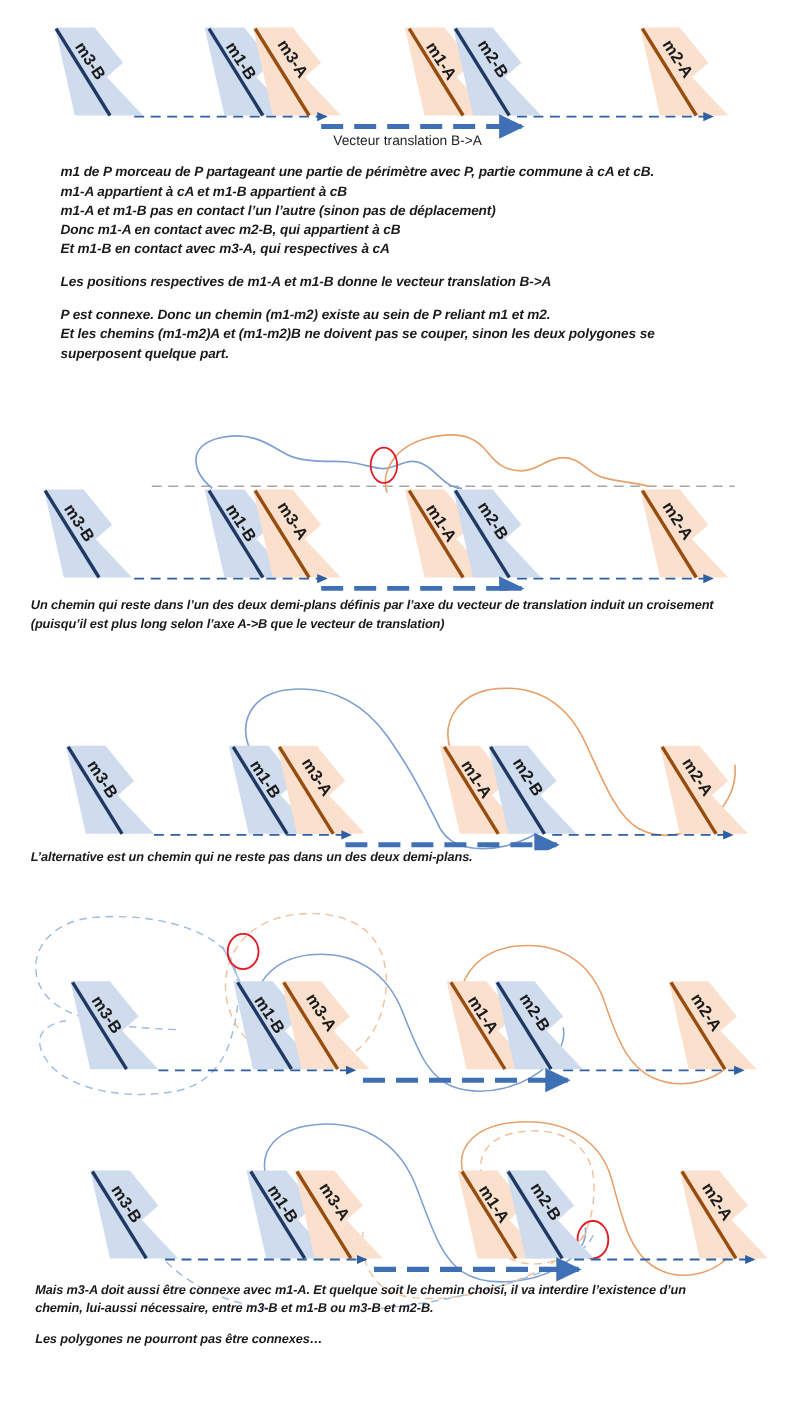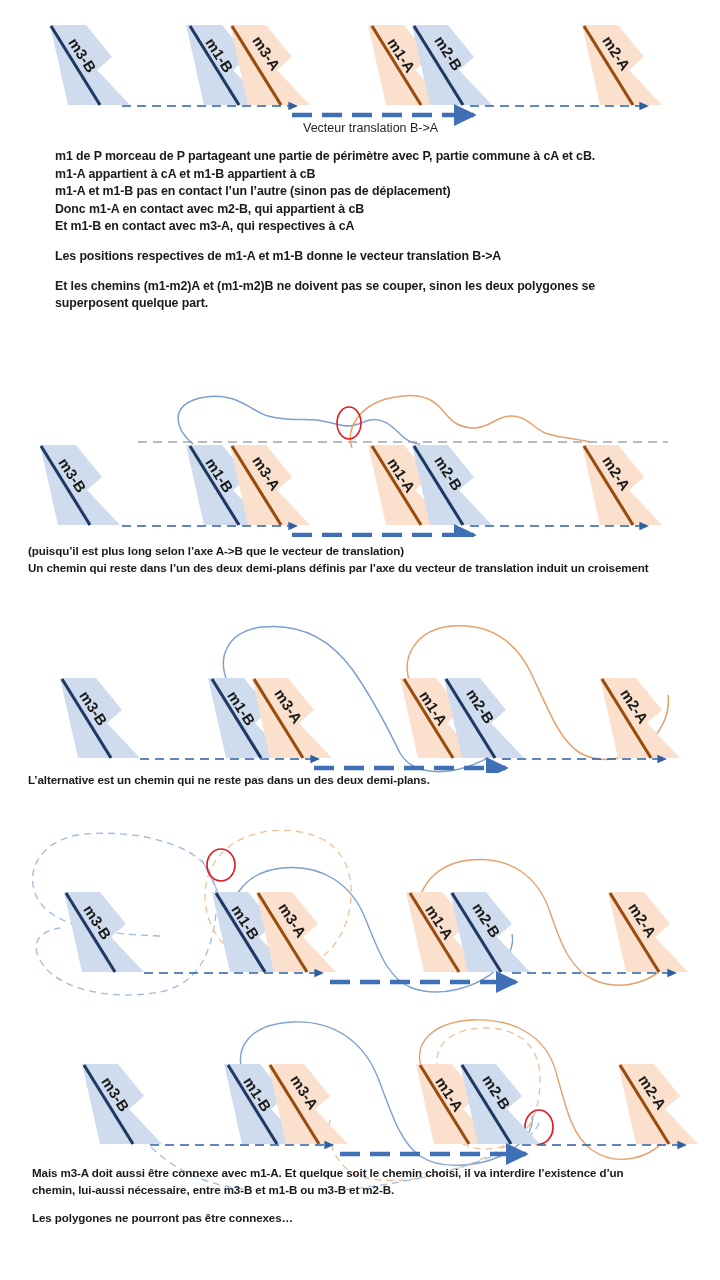--- a/index.html
+++ b/index.html
@@ -5,21 +5,21 @@
   html,body{margin:0;padding:0;background:#ffffff;}
   body{
     width:720px;height:1280px;position:relative;overflow:hidden;
     font-family:"Liberation Sans","DejaVu Sans",sans-serif;
   }
   .page{position:relative;width:720px;height:1280px;}
   .panel{position:absolute;left:0;width:720px;}
   .panel svg{display:block;}
   .textblock{position:absolute;color:#1a1a1a;}
   .tline{
-    font-weight:600;font-size:12.4px;line-height:17.6px;
+    font-style:italic;font-weight:600;font-size:12.4px;line-height:17.6px;
     white-space:nowrap;letter-spacing:-0.1px;
   }
   .tline.small{font-size:11.6px;line-height:16.5px;}
   .tspacer{height:12px;}
   .vlabel{
     font-style:normal;font-weight:400;font-size:12.5px;color:#1f1f1f;
     white-space:nowrap;
     text-align:center;
   }
 </style>
@@ -85,20 +85,21 @@
 
   <div class="textblock" style="left:55px;top:148px;">
     <div class="tline">m1 de P morceau de P partageant une partie de périmètre avec P, partie commune à cA et cB.</div>
     <div class="tline">m1-A appartient à cA et m1-B appartient à cB</div>
     <div class="tline">m1-A et m1-B pas en contact l’un l’autre (sinon pas de déplacement)</div>
     <div class="tline">Donc m1-A en contact avec m2-B, qui appartient à cB</div>
     <div class="tline">Et m1-B en contact avec m3-A, qui respectives à cA</div>
     <div class="tspacer"></div>
     <div class="tline">Les positions respectives de m1-A et m1-B donne le vecteur translation  B-&gt;A</div>
     <div class="tspacer"></div>
+    <div class="tline">P est connexe. Donc un chemin (m1-m2) existe au sein de P reliant m1 et m2.</div>
     <div class="tline">Et les chemins (m1-m2)A et (m1-m2)B ne doivent pas se couper, sinon les deux polygones se</div>
     <div class="tline">superposent quelque part.</div>
   </div>
 
   <div class="panel" style="top:382px;height:155px;">
     <svg width="720" height="155" viewBox="0 0 720 155">
 
       <line x1="138" y1="60" x2="668" y2="60" stroke="#a6a6a6" stroke-width="1.5" stroke-dasharray="9 6"></line>
 
       <path d="M193,62 C176,48 168,24 200,16 C236,8 252,30 268,34 C290,40 300,36 316,38
@@ -145,22 +146,22 @@
         <text x="612" y="94" fill="#1a1a1a" font-size="15" font-family="'Liberation Sans',sans-serif" font-weight="600" transform="rotate(57 612 94)" text-anchor="middle">m2-A</text>
       </g>
 
       <line x1="122" y1="144" x2="297" y2="144" stroke="#2e5fa3" stroke-width="1.6" stroke-dasharray="9 6" marker-end="url(#ah)"></line>
       <line x1="470" y1="144" x2="648" y2="144" stroke="#2e5fa3" stroke-width="1.6" stroke-dasharray="9 6" marker-end="url(#ah)"></line>
       <line x1="292" y1="153" x2="474" y2="153" stroke="#3f6fb5" stroke-width="4.6" stroke-dasharray="20 10" marker-end="url(#aht)"></line>
     </svg>
   </div>
 
   <div class="textblock" style="left:28px;top:543px;">
+    <div class="tline small">Un chemin qui reste dans l’un des deux demi-plans définis par l’axe du vecteur de translation induit un croisement</div>
     <div class="tline small">(puisqu’il est plus long selon l’axe A-&gt;B que le vecteur de translation)</div>
-    <div class="tline small">Un chemin qui reste dans l’un des deux demi-plans définis par l’axe du vecteur de translation induit un croisement</div>
   </div>
 
   <div class="panel" style="top:613px;height:160px;">
     <svg width="720" height="160" viewBox="0 0 720 160">
 
       <path d="M228,70 C216,44 228,18 262,14 C300,10 330,26 352,56 C376,90 390,120 400,140
                C410,158 434,162 460,156 C482,150 494,142 502,134" fill="none" stroke="#7d9fd1" stroke-width="1.5"></path>
 
       <path d="M410,70 C400,42 418,16 452,13 C490,10 516,28 532,62 C548,96 560,128 580,140
                C602,152 630,146 648,130 C664,116 670,98 668,82" fill="none" stroke="#e8a06a" stroke-width="1.5"></path>

